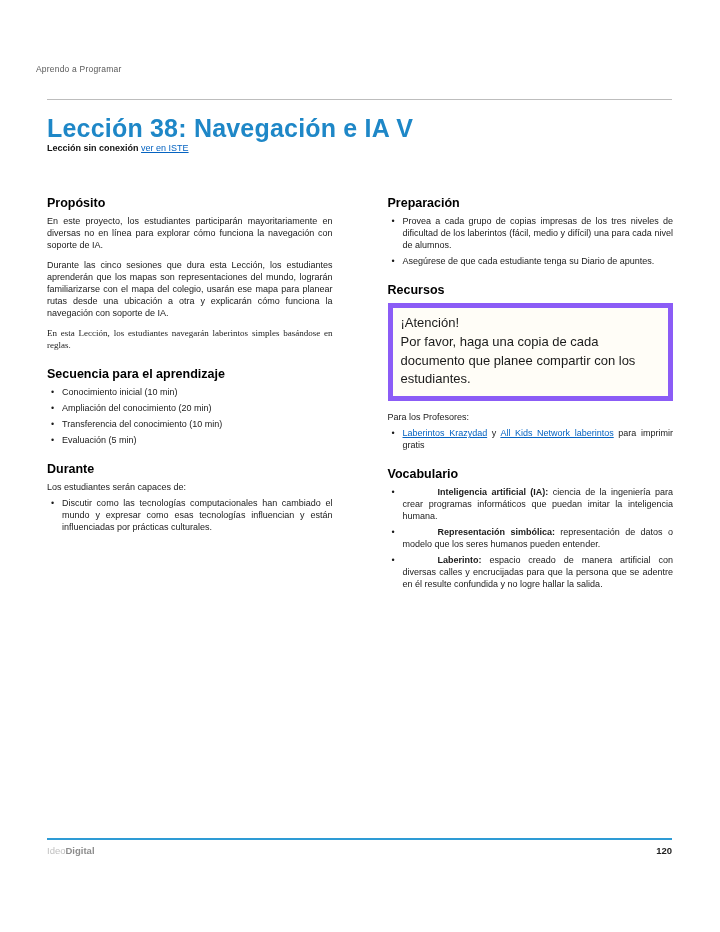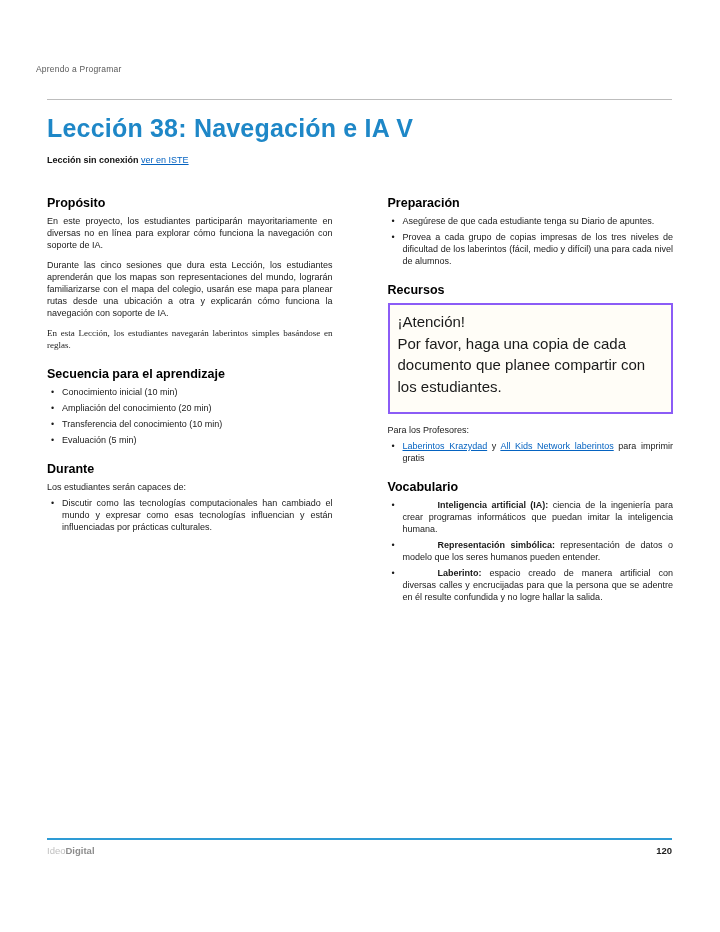--- a/index.html
+++ b/index.html
@@ -28,21 +28,21 @@
     border-top: 1px solid #bdbdbd;
   }
   
   .title-block { position: absolute; top: 114px; left: 47px; right: 48px; }
   .doc-title {
     font-size: 25px;
     font-weight: bold;
     color: #1e87c7;
     letter-spacing: 0.2px;
   }
-  .doc-subtitle { margin-top: 12px; font-size: 9px; font-weight: bold; color: #111; }
+  .doc-subtitle { font-size: 9px; font-weight: bold; color: #111; }
   .doc-subtitle .link { font-weight: normal; }
   .link {
     color: #0563c1;
     text-decoration: underline;
     cursor: pointer;
   }
   
   .columns {
     position: absolute;
     top: 196px; left: 47px;
@@ -75,24 +75,24 @@
   ul.bullets li::before {
     content: "\2022";
     position: absolute;
     left: 4px;
     top: 0;
   }
   .intro { font-size: 9px; margin-bottom: 6px; }
   .term { font-weight: bold; padding-left: 35px; }
   
   .attention-box {
-    border: 2px solid #8b5cf6;
+    border: 5px solid #8b5cf6;
     background: #fffdf7;
-    padding: 6px 8px 14px 8px;
-    font-size: 15px;
+    padding: 6px 8px 7px 8px;
+    font-size: 13px;
     line-height: 1.45;
     margin-bottom: 11px;
   }
   
   .footer-rule {
     position: absolute;
     top: 838px; left: 47px; right: 48px;
     border-top: 2px solid #2e9bd5;
   }
   .footer {
@@ -152,22 +152,22 @@
         </ul>
       </div>
 
     </div>
 
     <div class="col">
 
       <div class="section">
         <h2 class="sec">Preparación</h2>
         <ul class="bullets">
+          <li><span>Provea a cada grupo de copias impresas de los tres niveles de dificultad de los laberintos (fácil, medio y difícil) una para cada nivel de alumnos.</span></li>
           <li><span>Asegúrese de que cada estudiante tenga su Diario de apuntes.</span></li>
-          <li><span>Provea a cada grupo de copias impresas de los tres niveles de dificultad de los laberintos (fácil, medio y difícil) una para cada nivel de alumnos.</span></li>
         </ul>
       </div>
 
       <div class="section">
         <h2 class="sec">Recursos</h2>
         <div class="attention-box">
           <div>¡Atención!</div>
           <div>Por favor, haga una copia de cada documento que planee compartir con los estudiantes.</div>
         </div>
         <p class="intro">Para los Profesores:</p>

